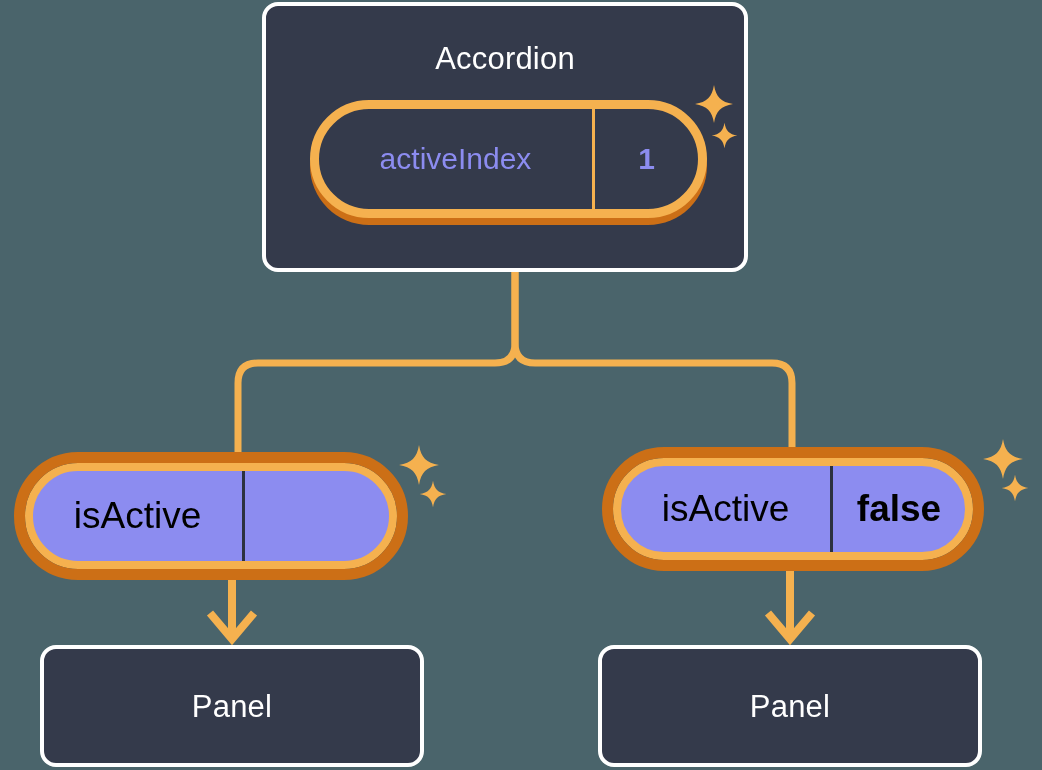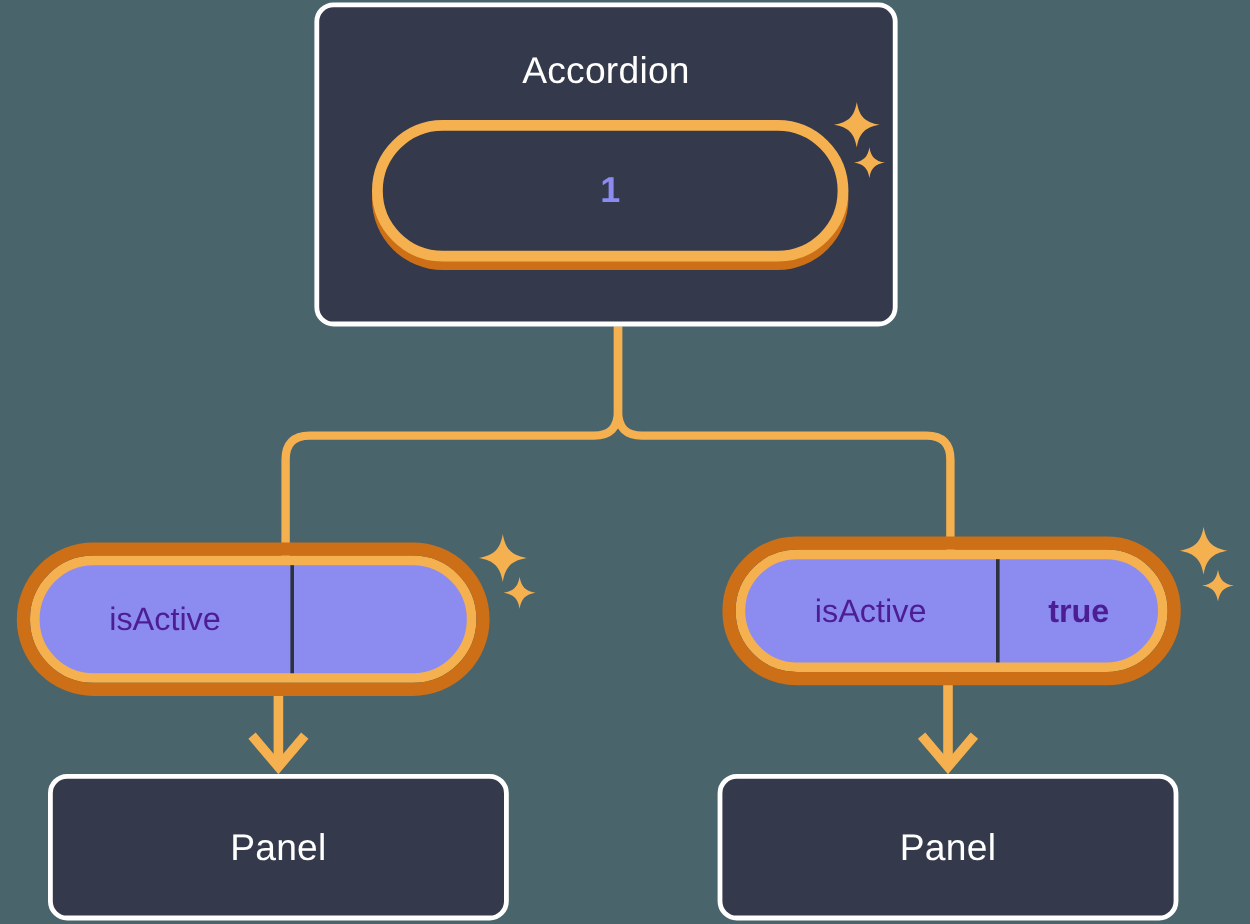--- a/index.html
+++ b/index.html
@@ -117,22 +117,22 @@
   
   .pill-purple {
     background: #8c8cf0;
     border: 8px solid #f5b14f;
     outline: 11px solid #cc6f16;
     outline-offset: -0px;
     border-radius: 999px;
     box-shadow: 0 0 0 0 transparent;
   }
   .pill-purple .pill-cell {
-    font-size: 27px;
-    color: #4c1d95;
+    font-size: 37px;
+    color: #000000;
   }
   .pill-purple .pill-key {
     flex: 0 0 212px;
     border-right: 3px solid #2c3240;
   }
   .pill-purple .pill-value {
     flex: 1;
     font-weight: bold;
   }
   #pill-left {
@@ -173,20 +173,21 @@
       <line x1="790" y1="570" x2="790" y2="640" stroke="#f5b14f" stroke-width="8"></line>
       <path d="M 768 613 L 790 639 L 812 613" fill="none" stroke="#f5b14f" stroke-width="8" stroke-linecap="butt" stroke-linejoin="miter"></path>
     </g>
   </svg>
 
   <div id="accordion-box" class="component-box">
     <div class="component-title">Accordion</div>
   </div>
 
   <div id="accordion-state-pill" class="pill">
+    <div class="pill-cell pill-key">activeIndex</div>
     <div class="pill-cell pill-value">1</div>
   </div>
 
   <svg class="sparkle" style="left:694px; top:84px;" width="40" height="40" viewBox="0 0 40 40">
     <path d="M20 1 C22 13 27 18 39 20 C27 22 22 27 20 39 C18 27 13 22 1 20 C13 18 18 13 20 1 Z" fill="#f5b14f"></path>
   </svg>
   <svg class="sparkle" style="left:711px; top:122px;" width="27" height="27" viewBox="0 0 40 40">
     <path d="M20 1 C22 13 27 18 39 20 C27 22 22 27 20 39 C18 27 13 22 1 20 C13 18 18 13 20 1 Z" fill="#f5b14f"></path>
   </svg>
 
@@ -200,21 +201,21 @@
   <svg class="sparkle" style="left:419px; top:480px;" width="28" height="28" viewBox="0 0 40 40">
     <path d="M20 1 C22 13 27 18 39 20 C27 22 22 27 20 39 C18 27 13 22 1 20 C13 18 18 13 20 1 Z" fill="#f5b14f"></path>
   </svg>
 
   <div id="panel-left-box" class="component-box">
     <div class="component-title">Panel</div>
   </div>
 
   <div id="pill-right" class="pill pill-purple">
     <div class="pill-cell pill-key">isActive</div>
-    <div class="pill-cell pill-value">true</div>
+    <div class="pill-cell pill-value">false</div>
   </div>
 
   <svg class="sparkle" style="left:982px; top:438px;" width="42" height="42" viewBox="0 0 40 40">
     <path d="M20 1 C22 13 27 18 39 20 C27 22 22 27 20 39 C18 27 13 22 1 20 C13 18 18 13 20 1 Z" fill="#f5b14f"></path>
   </svg>
   <svg class="sparkle" style="left:1001px; top:474px;" width="28" height="28" viewBox="0 0 40 40">
     <path d="M20 1 C22 13 27 18 39 20 C27 22 22 27 20 39 C18 27 13 22 1 20 C13 18 18 13 20 1 Z" fill="#f5b14f"></path>
   </svg>
 
   <div id="panel-right-box" class="component-box">

